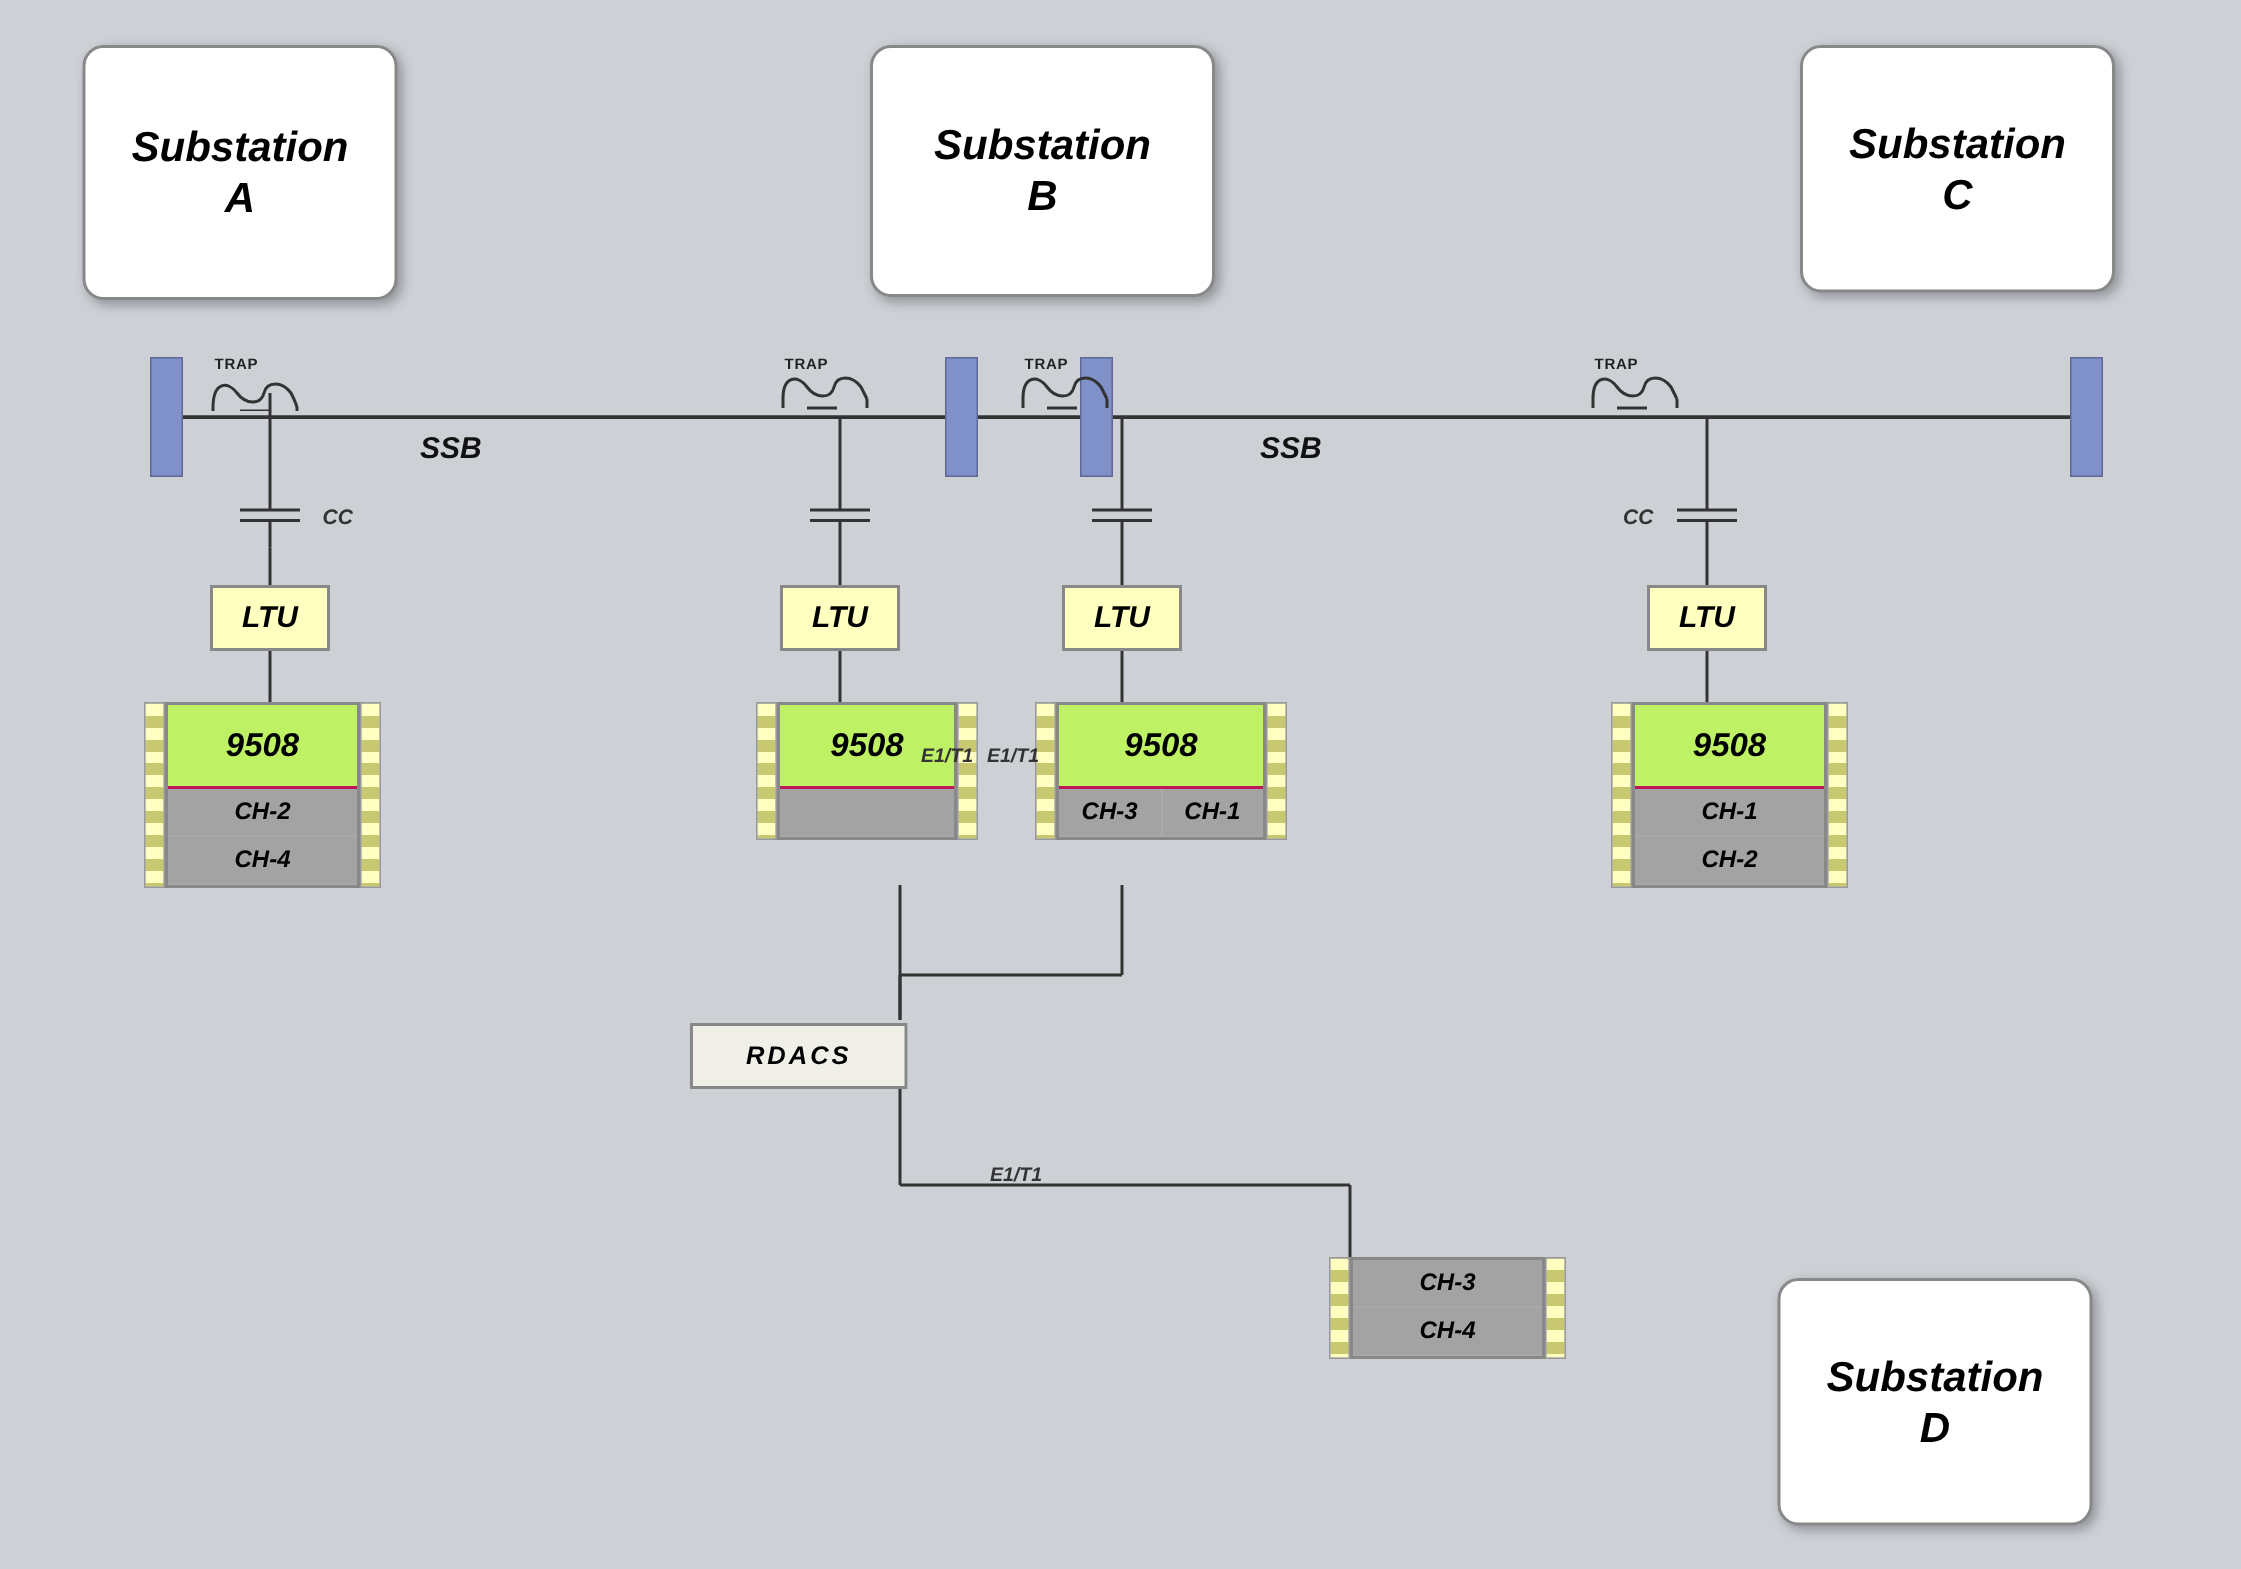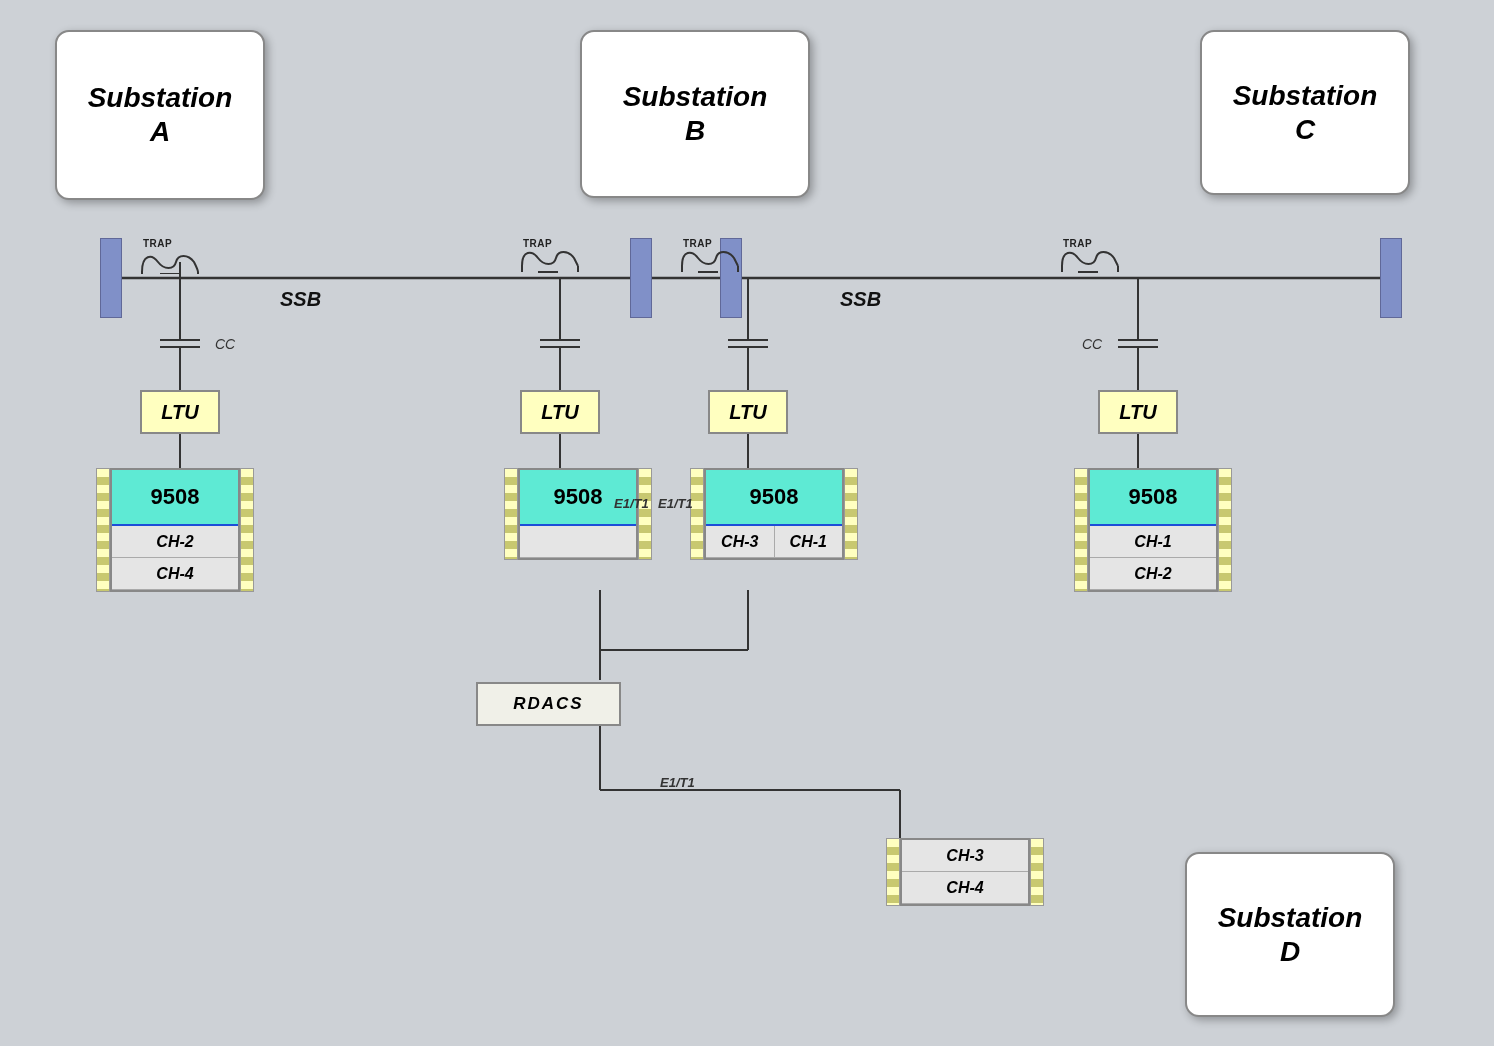--- a/index.html
+++ b/index.html
@@ -50,32 +50,33 @@
       height: 44px;
       display: flex;
       align-items: center;
       justify-content: center;
       font-size: 20px;
       font-weight: bold;
       font-style: italic;
     }
 
     .device-main {
-      background: #5eead4;
-      border-bottom: 2px solid #1d4ed8;
+      background: #bef264;
+      border-bottom: 2px solid #be185d;
       display: flex;
       align-items: center;
       justify-content: center;
       font-size: 22px;
       font-weight: bold;
+      font-style: italic;
       color: #000;
     }
 
     .device-ch {
-      background: #e5e5e5;
+      background: #a3a3a3;
       border-bottom: 1px solid #aaa;
       display: flex;
       align-items: center;
       justify-content: center;
       font-size: 16px;
       font-style: italic;
       font-weight: bold;
     }
 
     
@@ -134,21 +135,21 @@
       font-size: 20px;
       font-weight: bold;
       font-style: italic;
       color: #111;
     }
 
     .cc-label {
       position: absolute;
       font-size: 14px;
       font-style: italic;
-      font-weight: normal;
+      font-weight: bold;
       color: #333;
     }
 
     .e1t1-label {
       position: absolute;
       font-size: 13px;
       font-style: italic;
       font-weight: bold;
       color: #333;
     }
@@ -337,21 +338,21 @@
 
   <div class="device-wrapper" style="top:838px;left:886px;">
     <div class="stripe-left"></div>
     <div style="width:130px; border:2px solid #888;">
       <div class="device-ch" style="height:32px;">CH-3</div>
       <div class="device-ch" style="height:32px;">CH-4</div>
     </div>
     <div class="stripe-right"></div>
   </div>
 
-  <div class="rdacs-box" style="top:682px;left:476px;width:145px;height:44px;">
+  <div class="rdacs-box" style="top:682px;left:460px;width:145px;height:44px;">
     <span style="font-size:17px;font-style:italic;font-weight:bold;letter-spacing:2px;">RDACS</span>
   </div>
 
   <div class="e1t1-label" style="top:496px;left:614px;">E1/T1</div>
   <div class="e1t1-label" style="top:496px;left:658px;">E1/T1</div>
   <div class="e1t1-label" style="top:775px;left:660px;">E1/T1</div>
 
 </div>
 
 </body></html>

